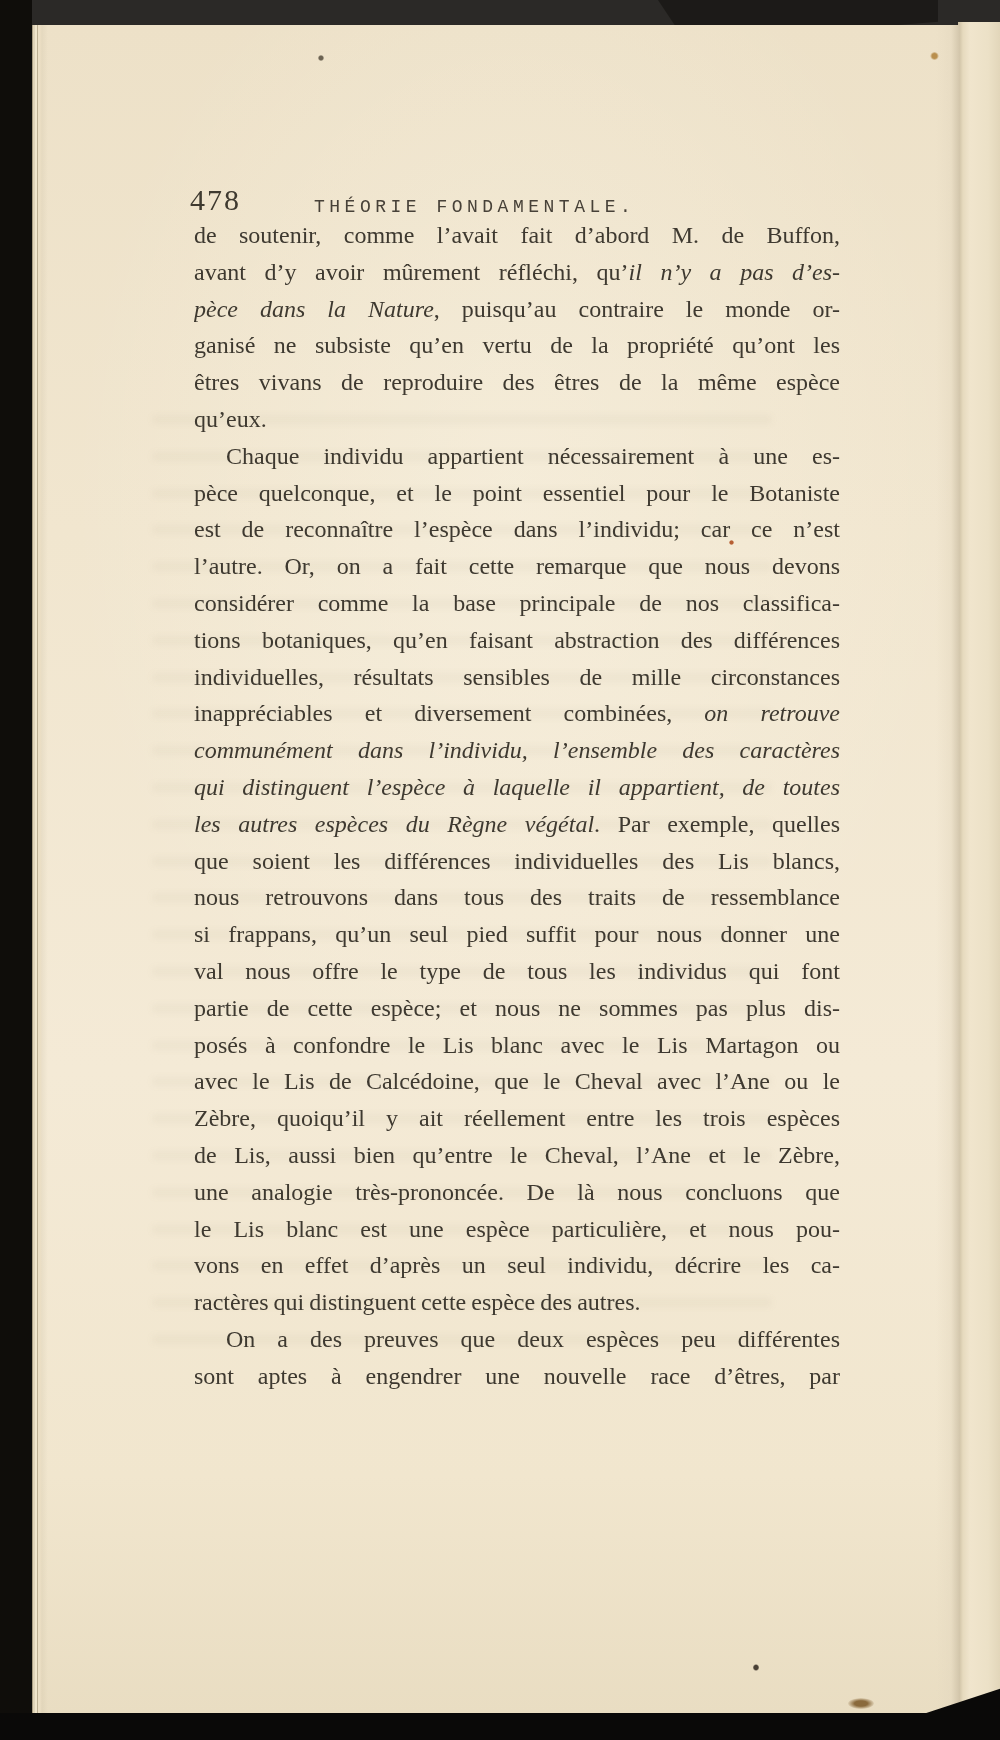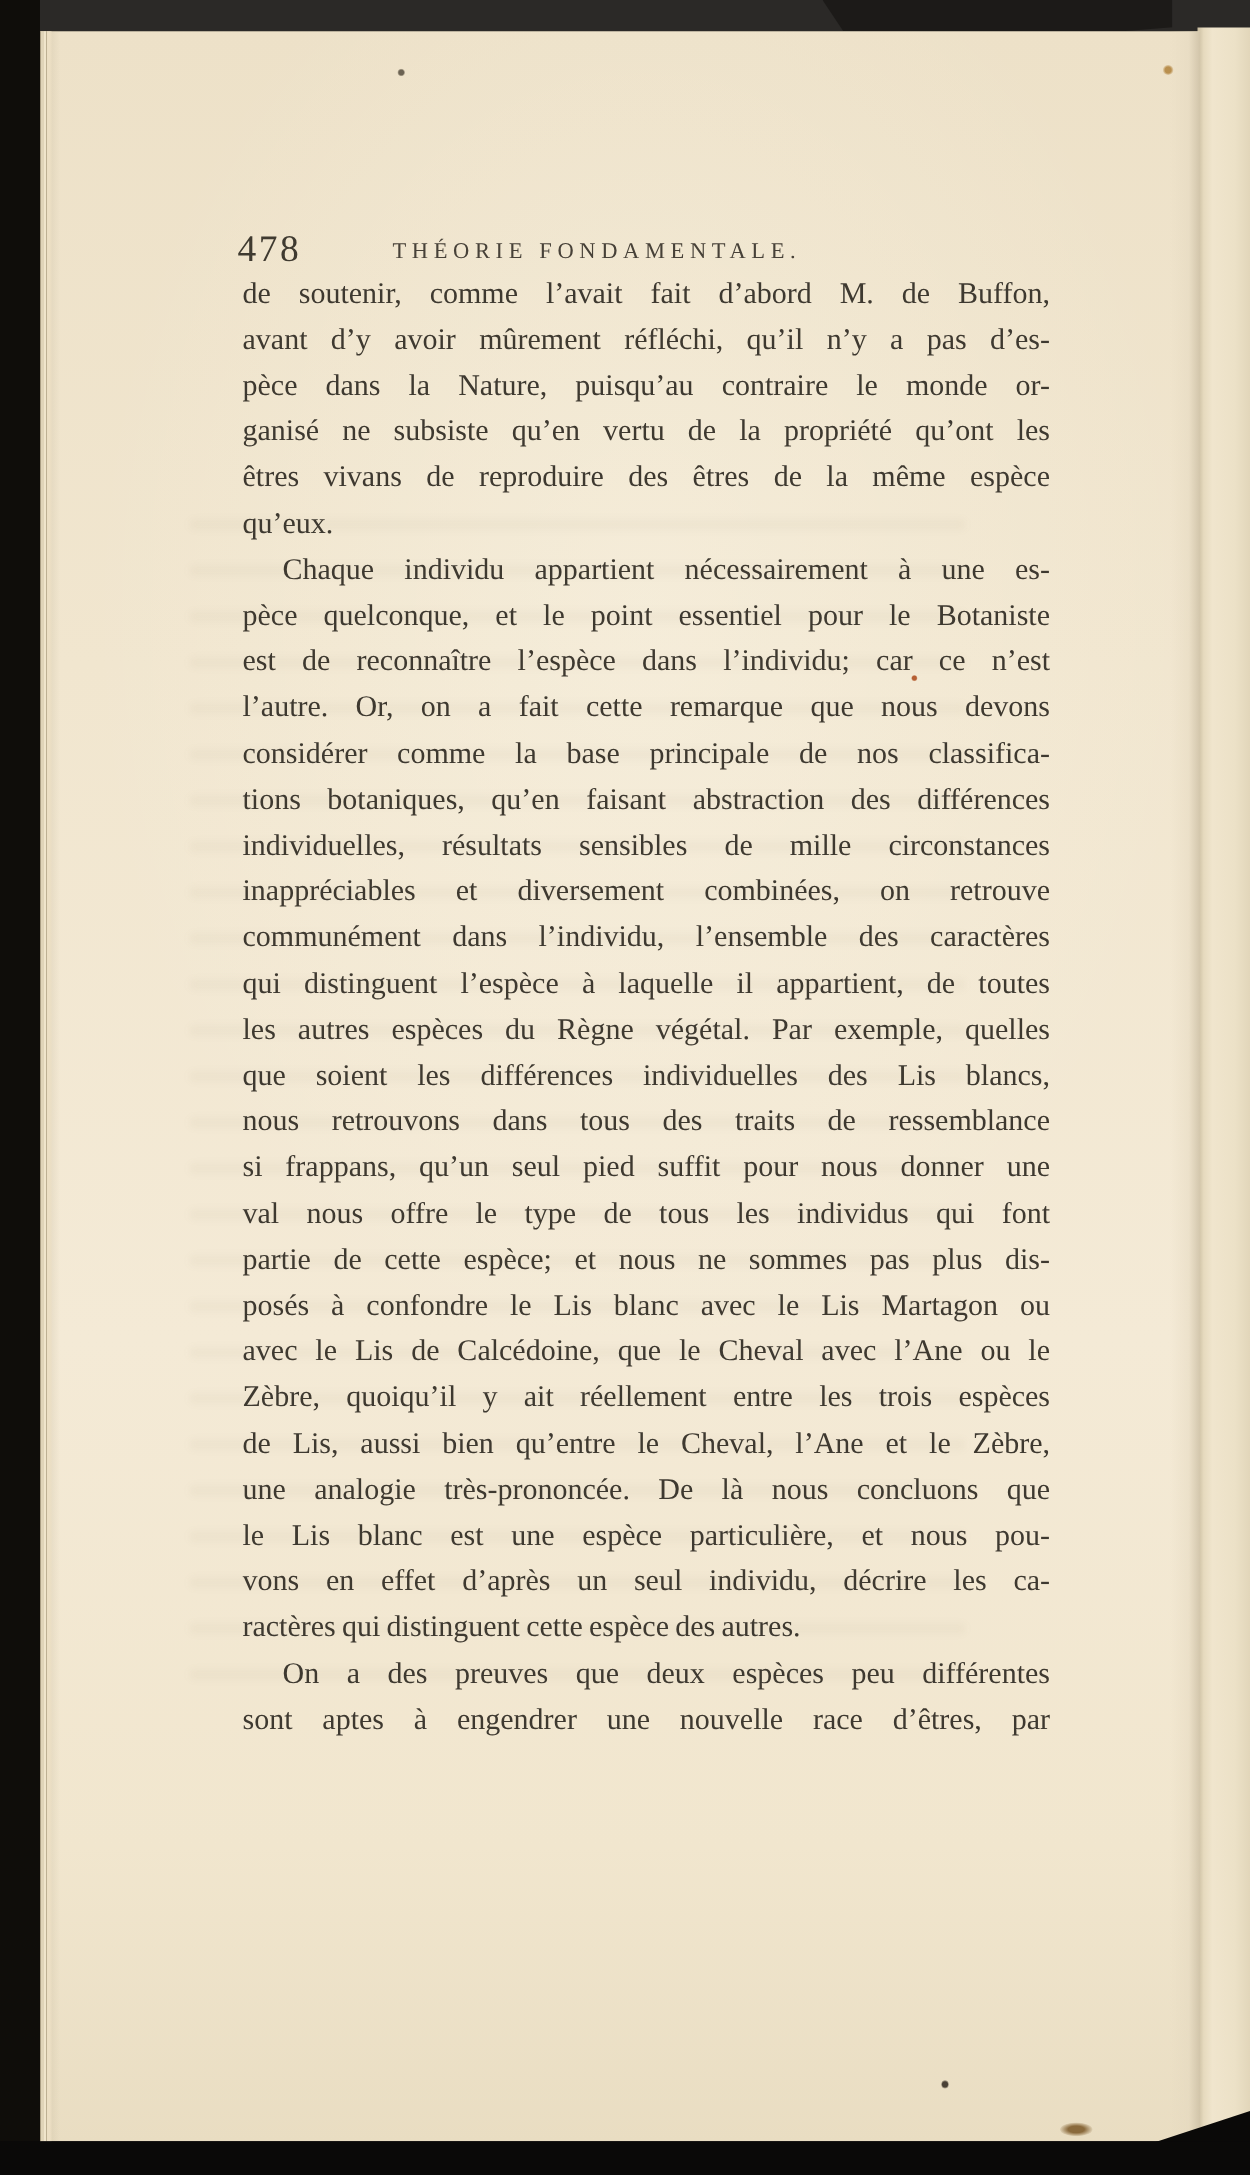--- a/index.html
+++ b/index.html
@@ -47,37 +47,37 @@
   .foxing{position:absolute;border-radius:50%;pointer-events:none;}
   .fox-a{left:930px;top:52px;width:9px;height:8px;background:radial-gradient(circle,#b98f4e 0 40%,rgba(185,143,78,0) 75%);}
   .fox-b{left:848px;top:1698px;width:26px;height:11px;background:radial-gradient(ellipse,#8a6a3c 0 35%,rgba(138,106,60,0) 75%);}
   .fox-c{left:753px;top:1664px;width:6px;height:7px;background:radial-gradient(circle,#4a4136 0 45%,rgba(74,65,54,0) 80%);}
   .fox-d{left:697px;top:515px;width:5px;height:5px;background:radial-gradient(circle,#b65f33 0 45%,rgba(182,95,51,0) 80%);}
   .fox-e{left:286px;top:30px;width:6px;height:6px;background:radial-gradient(circle,#6b6252 0 45%,rgba(107,98,82,0) 80%);}
 
   
   .header-row{
     position:absolute;left:158px;top:158px;width:648px;
-    display:flex;align-items:center;gap:73px;color:#45403a;
+    display:flex;align-items:flex-end;gap:73px;color:#45403a;
   }
   .page-num{font-size:30px;letter-spacing:2px;color:#3f3a30;}
-  .running-title{font-size:18px;letter-spacing:4.5px;color:#474138;white-space:nowrap;}
+  .running-title{font-size:18px;letter-spacing:4.5px;color:#474138;white-space:nowrap;font-family:Liberation Mono, monospace;}
 
   
   .body-block{
     position:absolute;left:162px;top:192px;width:646px;color:#3e3930;
     font-size:24px;line-height:36.8px;
   }
   .line{
     text-align:justify;text-align-last:justify;
     height:36.8px;overflow:hidden;word-spacing:-1px;white-space:normal;
   }
   .line.nojust{text-align-last:left;}
   .line.indent{padding-left:32px;}
-  .line .it{}
+  .line .it{font-style:italic;}
 </style>
 </head>
 <body>
 
 <div class="top-band"></div>
 <div class="left-band"></div>
 <div class="next-page-strip"></div>
 <div class="top-wedge"></div>
 
 <div class="page">

